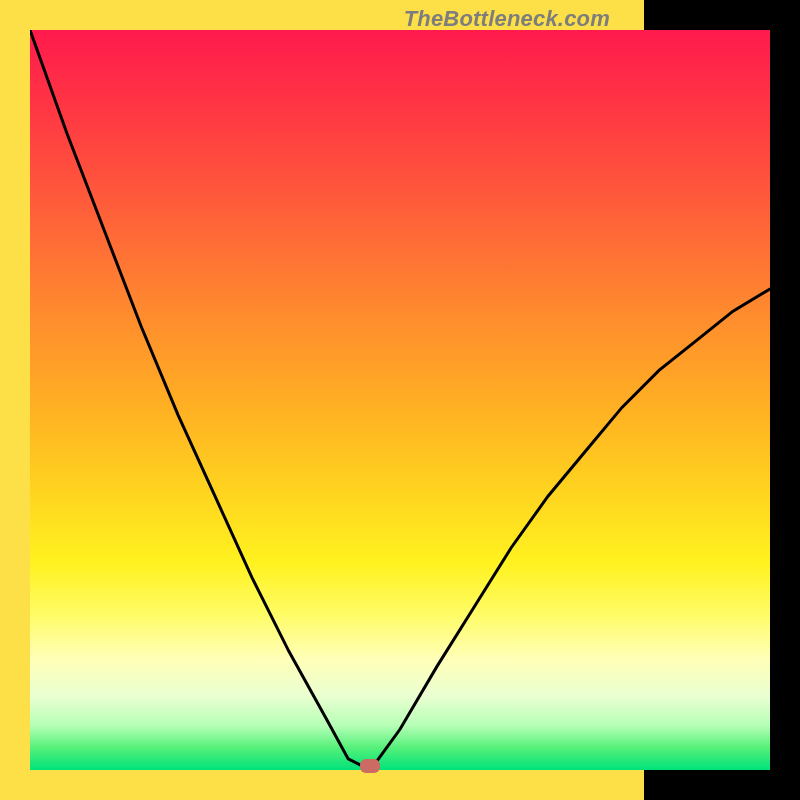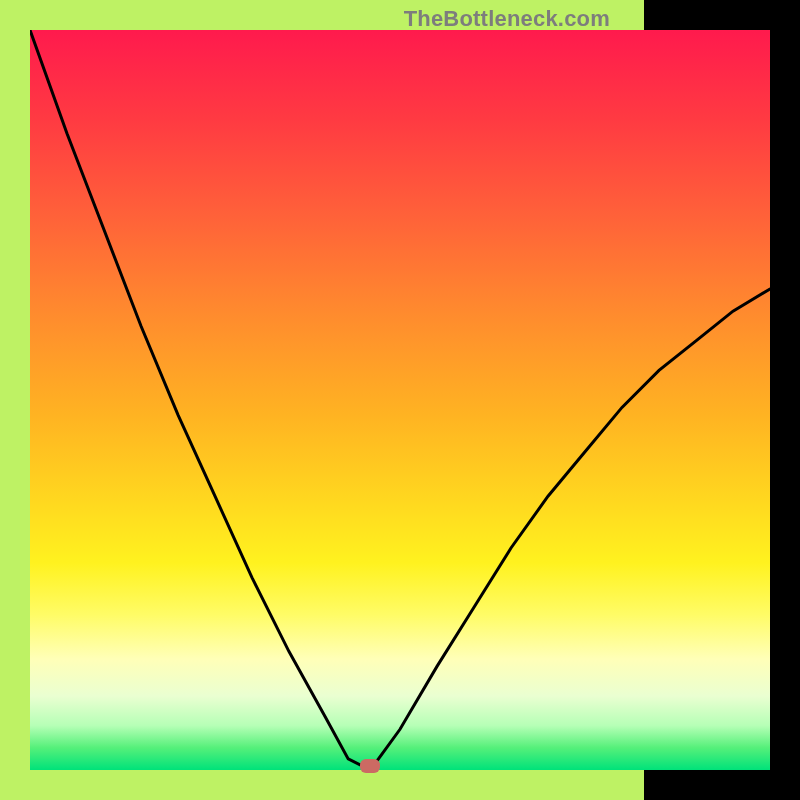--- a/index.html
+++ b/index.html
@@ -8,21 +8,22 @@
     width: 800px;
     height: 800px;
     overflow: hidden;
     background: #000;
     font-family: Arial, Helvetica, sans-serif;
   }
   .frame {
     position: relative;
     width: 644px;
     height: 800px;
-    background: #bef264;
+    background: #fde047;
+    font-style: italic;
   }
   .plot-area {
     position: absolute;
     left: 30px;
     top: 30px;
     width: 740px;
     height: 740px;
     background: linear-gradient(
       to bottom,
       #ff1a4d 0%,

